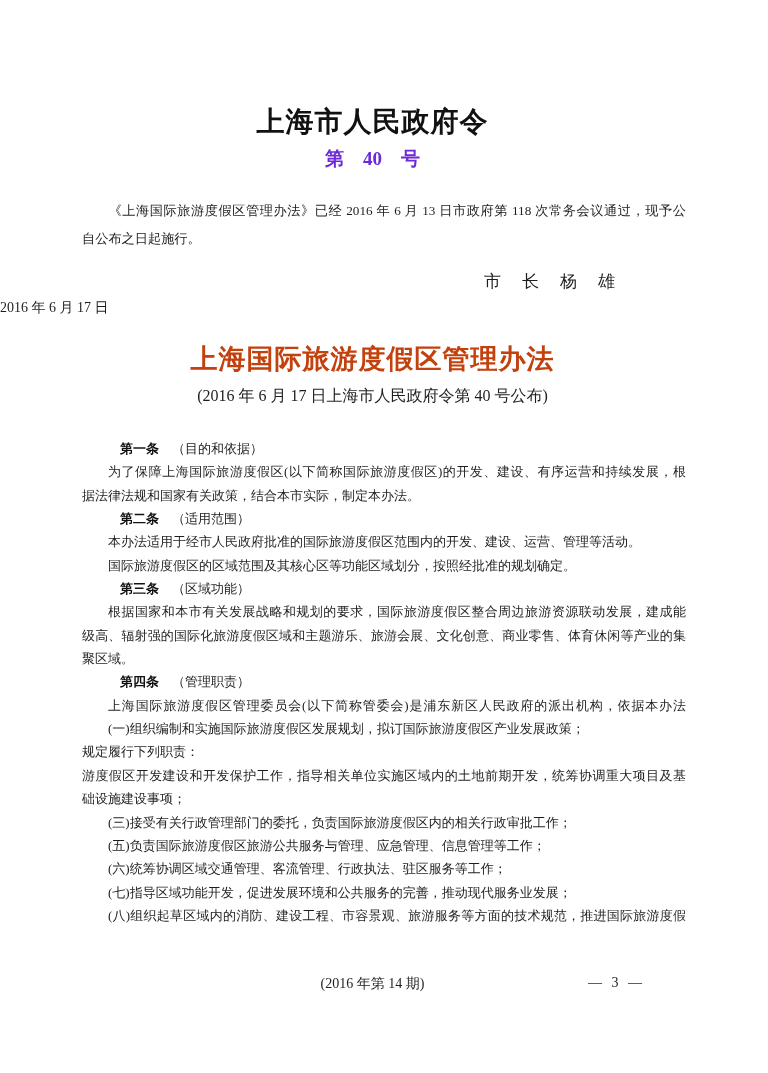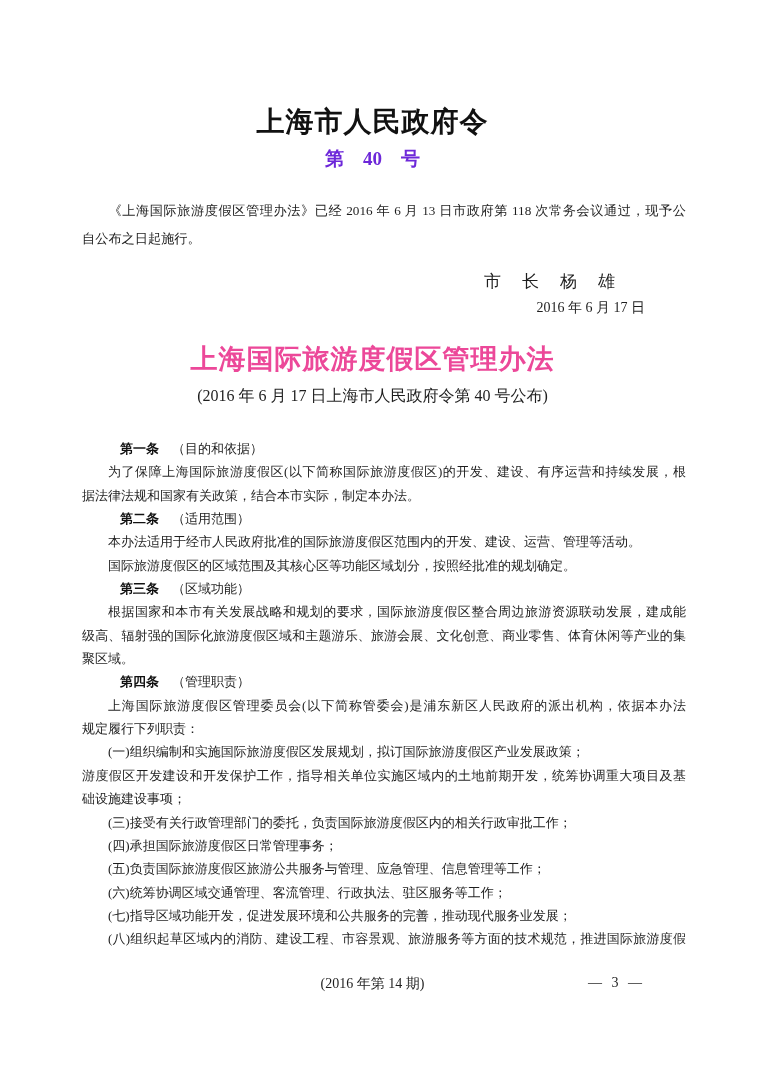--- a/index.html
+++ b/index.html
@@ -27,25 +27,25 @@
   #preamble .line{
     height:27.5px;line-height:27.5px;font-size:13.2px;
     overflow:hidden;
   }
   #signature{
     position:absolute;top:270px;left:0;right:128px;
     text-align:right;font-size:17px;letter-spacing:2px;
   }
   #sign-date{
     position:absolute;top:299px;left:0;right:100px;
-    text-align:right;font-size:14px;
+    text-align:left;font-size:14px;
   }
   #reg-title{
     position:absolute;top:341px;
-    font-size:27px;font-weight:700;color:#ec4899;
+    font-size:27px;font-weight:700;color:#c2410c;
     letter-spacing:1px;
   }
   #reg-subtitle{
     position:absolute;top:386px;
     font-size:16px;
   }
   #body-lines{
     position:absolute;top:437px;left:82px;width:604px;
   }
   #body-lines .line{
@@ -95,26 +95,25 @@
       <div class="line">据法律法规和国家有关政策，结合本市实际，制定本办法。</div>
       <div class="line ind"><span class="b">第二条</span>　（适用范围）</div>
       <div class="line ind">本办法适用于经市人民政府批准的国际旅游度假区范围内的开发、建设、运营、管理等活动。</div>
       <div class="line ind">国际旅游度假区的区域范围及其核心区等功能区域划分，按照经批准的规划确定。</div>
       <div class="line ind"><span class="b">第三条</span>　（区域功能）</div>
       <div class="line ind fill">根据国家和本市有关发展战略和规划的要求，国际旅游度假区整合周边旅游资源联动发展，建成能</div>
       <div class="line fill">级高、辐射强的国际化旅游度假区域和主题游乐、旅游会展、文化创意、商业零售、体育休闲等产业的集</div>
       <div class="line">聚区域。</div>
       <div class="line ind"><span class="b">第四条</span>　（管理职责）</div>
       <div class="line ind fill">上海国际旅游度假区管理委员会(以下简称管委会)是浦东新区人民政府的派出机构，依据本办法</div>
+      <div class="line ind">(一)组织编制和实施国际旅游度假区发展规划，拟订国际旅游度假区产业发展政策；</div>
       <div class="line">规定履行下列职责：</div>
-      <div class="line ind">(一)组织编制和实施国际旅游度假区发展规划，拟订国际旅游度假区产业发展政策；</div>
       <div class="line fill">游度假区开发建设和开发保护工作，指导相关单位实施区域内的土地前期开发，统筹协调重大项目及基</div>
       <div class="line">础设施建设事项；</div>
       <div class="line ind">(三)接受有关行政管理部门的委托，负责国际旅游度假区内的相关行政审批工作；</div>
-      <div class="line ind">(四)承担国际旅游度假区日常管理事务；</div>
       <div class="line ind">(五)负责国际旅游度假区旅游公共服务与管理、应急管理、信息管理等工作；</div>
       <div class="line ind">(六)统筹协调区域交通管理、客流管理、行政执法、驻区服务等工作；</div>
       <div class="line ind">(七)指导区域功能开发，促进发展环境和公共服务的完善，推动现代服务业发展；</div>
       <div class="line ind fill">(八)组织起草区域内的消防、建设工程、市容景观、旅游服务等方面的技术规范，推进国际旅游度假</div>
     </div>
 
   <div id="footer-issue" class="centered">(2016 年第 14 期)</div>
 
   <div id="page-number">— 3 —</div>
 

